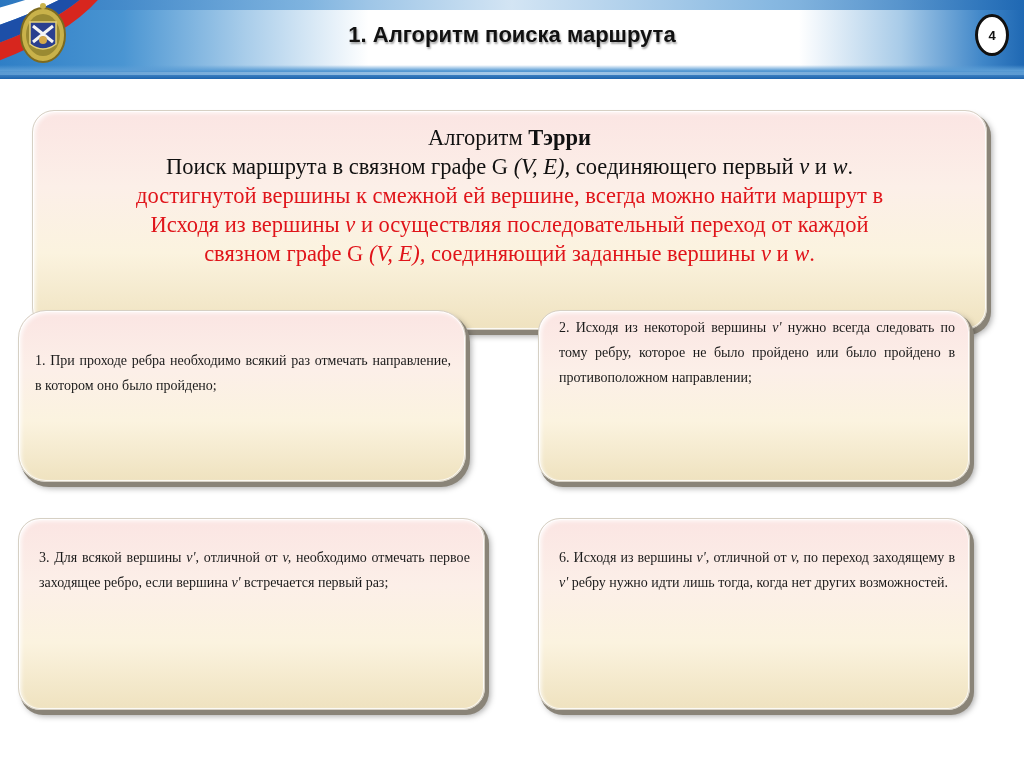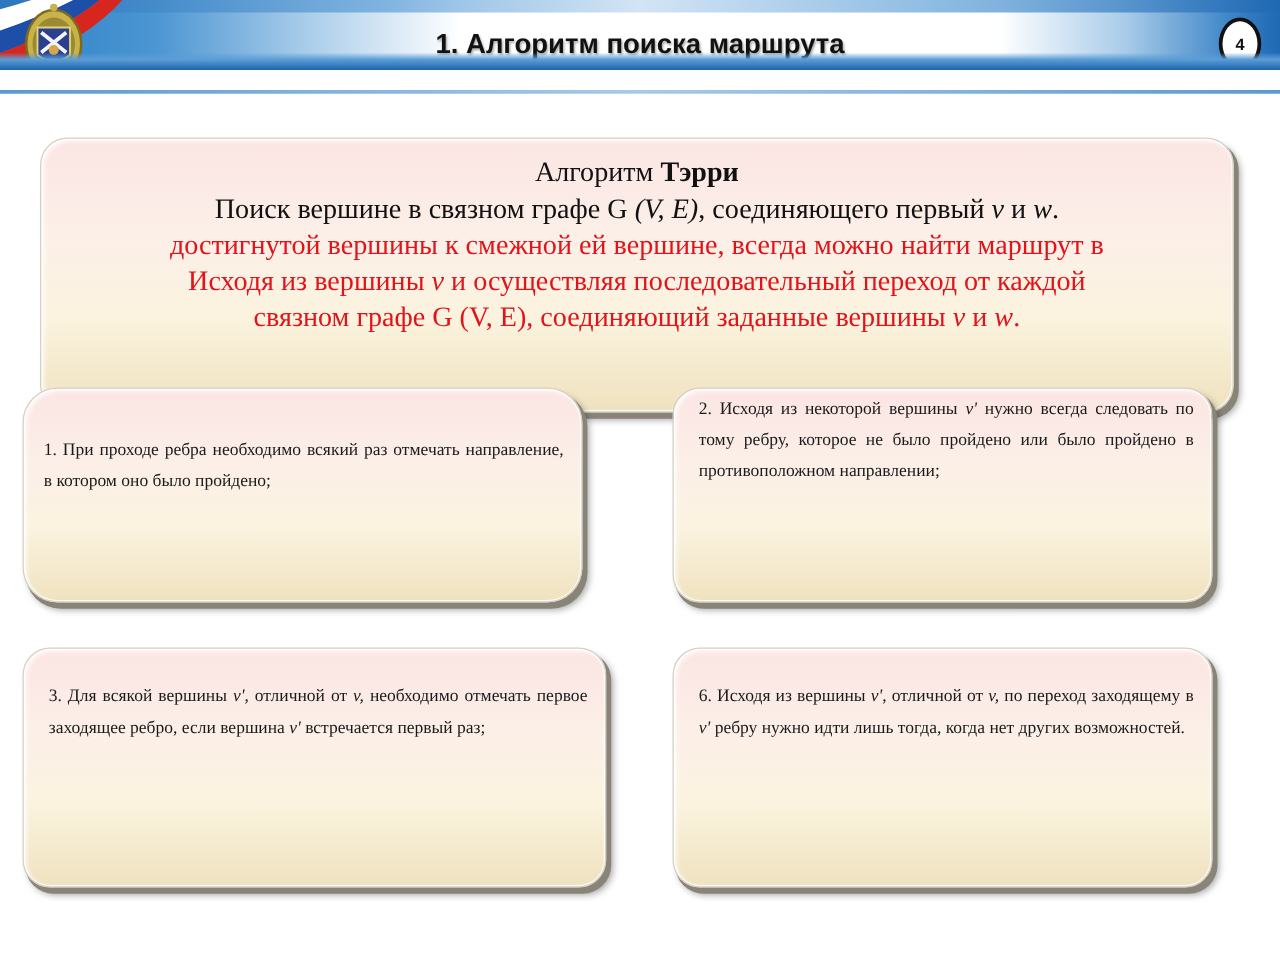--- a/index.html
+++ b/index.html
@@ -1,20 +1,20 @@
 <!DOCTYPE html>
 <html><head>
 <meta charset="utf-8">
 <style>
   * { box-sizing: border-box; margin: 0; padding: 0; }
   html, body { width: 1024px; height: 767px; background: #ffffff; overflow: hidden; }
   body { position: relative; font-family: "Liberation Serif", "DejaVu Serif", serif; }
 
   .header {
-    position: absolute; left: 0; top: 0; width: 1024px; height: 56px;
+    position: absolute; left: 0; top: 0; width: 1024px; height: 79px;
     background: linear-gradient(90deg, #2f7fc6 0%, #4a95d2 12%, #a9cdea 24%, #ffffff 36%, #ffffff 78%, #a8cbe8 88%, #3f86c8 96%, #1f68b3 100%);
     overflow: hidden;
   }
   .header::before {
     content: ""; position: absolute; left: 0; top: 0; width: 100%; height: 10px;
     background: linear-gradient(90deg, #2a74bd 0%, #6aa7da 30%, #c8def1 50%, #6aa7da 75%, #1f68b3 100%);
     opacity: .8;
   }
   .header::after {
     content: ""; position: absolute; left: 0; bottom: 0; width: 100%; height: 14px;
@@ -92,28 +92,28 @@
   <div class="page-badge">4</div>
 </div>
 <div class="header-line"></div>
 
 <div class="box" id="top-box">
   <div class="inner">
     <div class="black">
       <span>Алгоритм </span><span class="bold">Тэрри</span>
     </div>
     <div class="black">
-      <span>Поиск вершине в  связном графе G </span><span class="it" style="font-style:italic">(V, E)</span><span>, соединяющего первый </span><span style="font-style:italic">v</span><span>  и  </span><span style="font-style:italic">w</span><span>.</span>
+      <span>Поиск маршрута в  связном графе G </span><span class="it" style="font-style:italic">(V, E)</span><span>, соединяющего первый </span><span style="font-style:italic">v</span><span>  и  </span><span style="font-style:italic">w</span><span>.</span>
     </div>
     <div class="red">достигнутой вершины  к смежной ей вершине, всегда можно найти  маршрут в</div>
     <div class="red">
       <span>Исходя из  вершины </span><span style="font-style:italic">v</span><span>  и  осуществляя последовательный  переход от каждой</span>
     </div>
     <div class="red">
-      <span>связном графе  G </span><span style="">(V, E),</span><span> соединяющий  заданные вершины  </span><span style="font-style:italic">v</span><span> и  </span><span style="font-style:italic">w</span><span>.</span>
+      <span>связном графе  G </span><span style="font-style:italic">(V, E),</span><span> соединяющий  заданные вершины  </span><span style="font-style:italic">v</span><span> и  </span><span style="font-style:italic">w</span><span>.</span>
     </div>
   </div>
 </div>
 
 <div class="box" id="box1">
   <div class="box-text">1.  При  проходе  ребра  необходимо всякий  раз  отмечать  направление,  в котором  оно  было  пройдено;</div>
 </div>
 
 <div class="box" id="box2">
   <div class="box-text"><span>2.  Исходя  из  некоторой  вершины  </span><span class="it">v'</span><span> нужно  всегда  следовать  по  тому ребру,  которое  не  было  пройдено или  было  пройдено  в противоположном  направлении;</span></div>

